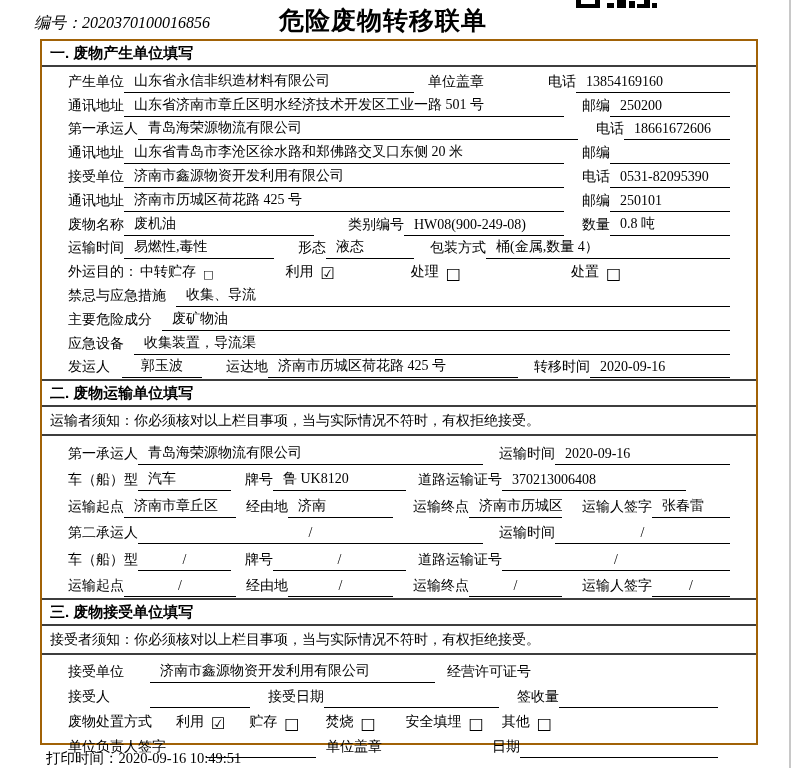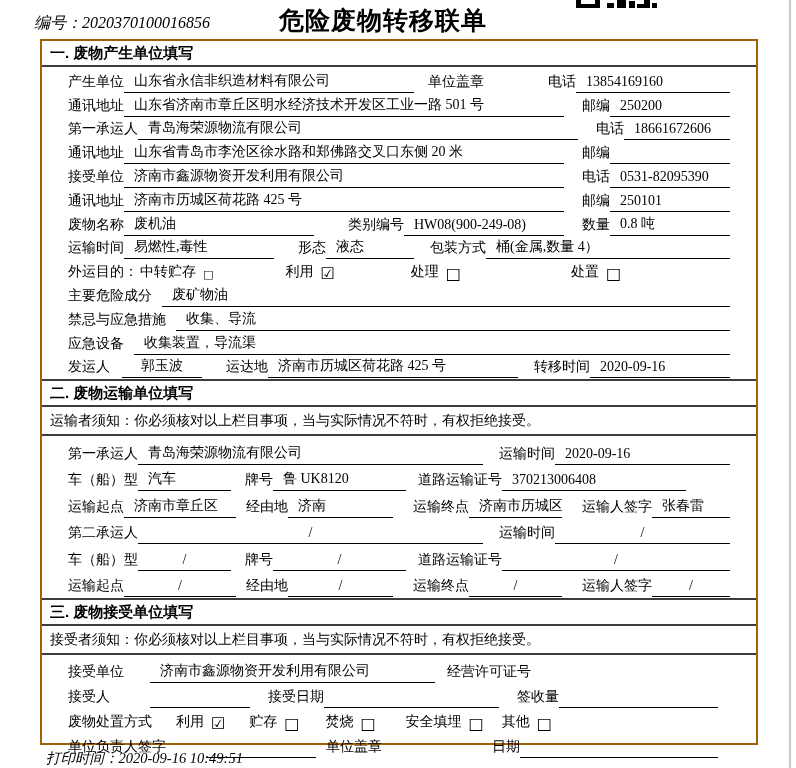--- a/index.html
+++ b/index.html
@@ -31,21 +31,21 @@
   .w290{width:290px}.w345{width:345px}.w440{width:440px}
   .ml2{margin-left:2px}.ml10{margin-left:10px}.ml12{margin-left:12px}.ml14{margin-left:14px}
   .ml16{margin-left:16px}.ml18{margin-left:18px}.ml20{margin-left:20px}.ml22{margin-left:34px}
   .ml24{margin-left:24px}.ml26{margin-left:26px}.ml30{margin-left:30px}.ml40{margin-left:40px}
   .ml64{margin-left:64px}.ml72{margin-left:72px}.ml76{margin-left:76px}
   .ml110{margin-left:110px}.mr12{margin-right:12px}.mr44{margin-right:44px}
   .cbi{display:flex;align-items:flex-end;flex:0 0 auto;}
   .cbi .ol{padding-bottom:2px;}
   .box{font-family:"DejaVu Sans",sans-serif;font-size:16px;line-height:1;margin-left:7px;padding-bottom:1px;}
   .box.small{font-size:11px;padding-bottom:3px;}
-  .print-time{position:absolute;left:46px;top:749px;font-size:14.5px;white-space:nowrap;font-style:italic;}
+  .print-time{position:absolute;left:46px;top:749px;font-size:14.5px;white-space:nowrap;}
 </style>
 </head>
 <body>
 
 <div class="page">
 
   <div class="edge-line"></div>
 
   <svg class="qr" viewBox="0 0 84 8" xmlns="http://www.w3.org/2000/svg">
     <rect x="2" y="0" width="5" height="8" fill="#000"></rect>
@@ -142,27 +142,27 @@
           <span class="ol">处理</span>
           <span class="box">□</span>
         </span>
         <span class="cbi ml110">
           <span class="ol">处置</span>
           <span class="box">□</span>
         </span>
       </div>
 
       <div class="row">
+        <span class="lb">禁忌与应急措施</span>
+        <span class="u fill ml10">收集、导流</span>
+      </div>
+
+      <div class="row">
         <span class="lb">主要危险成分</span>
         <span class="u fill ml10">废矿物油</span>
-      </div>
-
-      <div class="row">
-        <span class="lb">禁忌与应急措施</span>
-        <span class="u fill ml10">收集、导流</span>
       </div>
 
       <div class="row">
         <span class="lb">应急设备</span>
         <span class="u fill ml10">收集装置，导流渠</span>
       </div>
 
       <div class="row">
         <span class="lb">发运人</span>
         <span class="u w80 ctr ml12">郭玉波</span>

